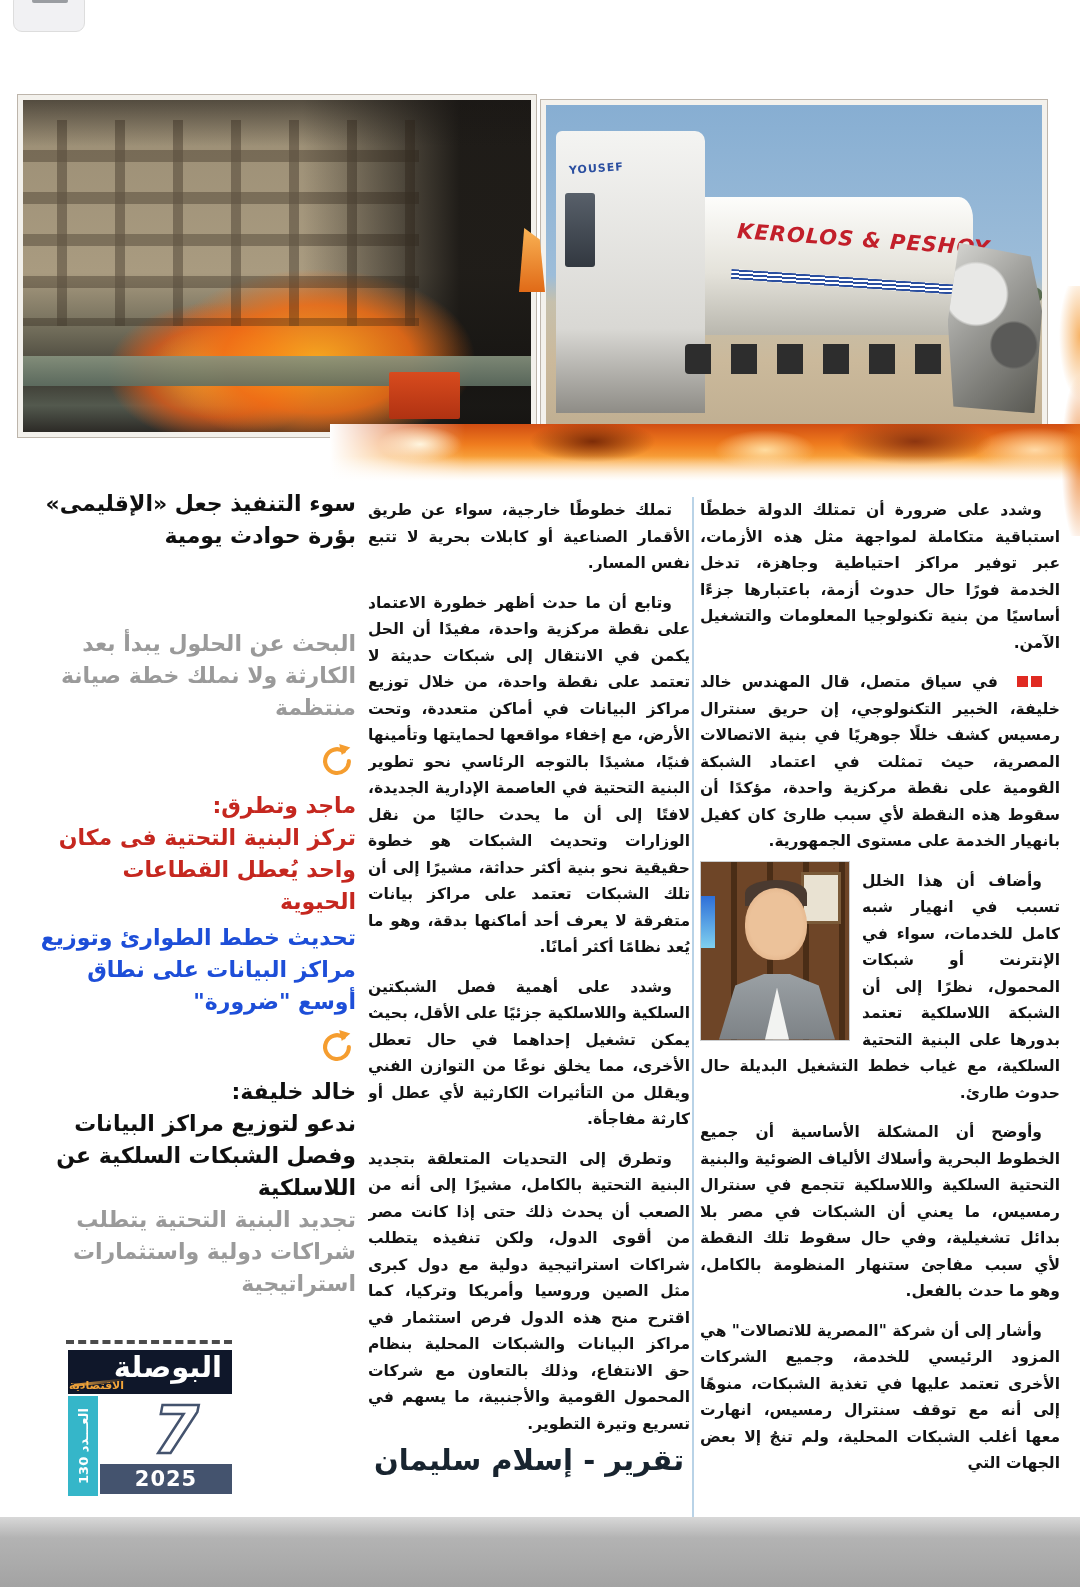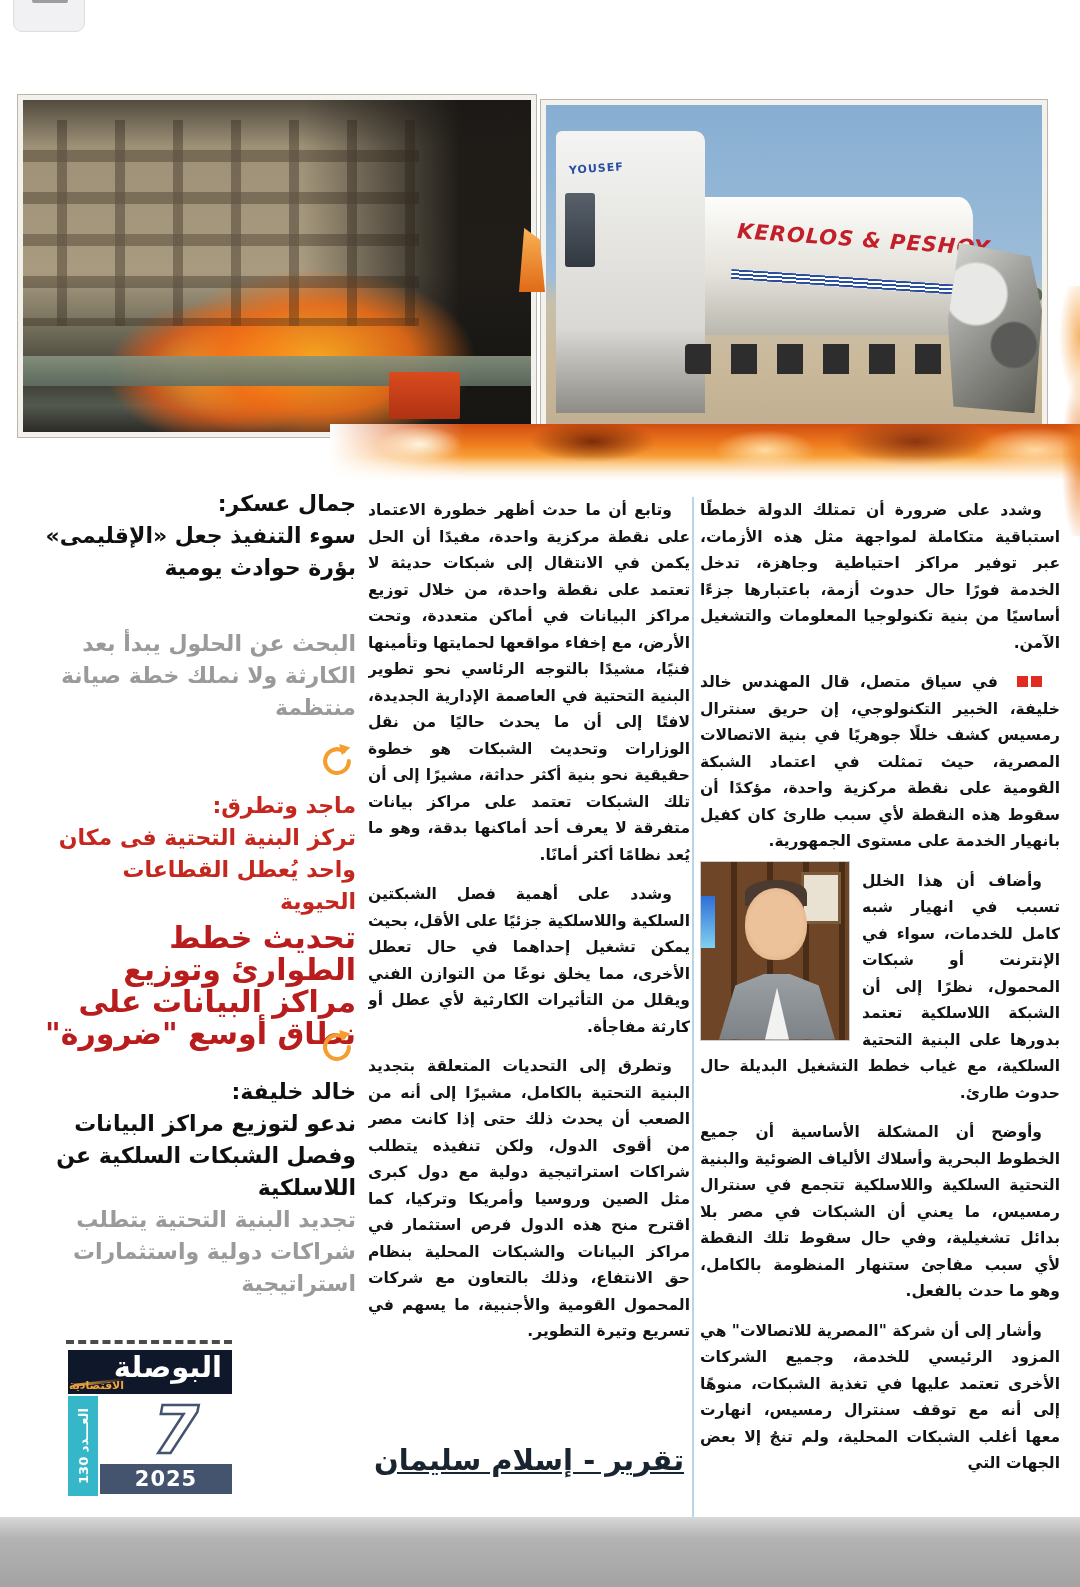--- a/index.html
+++ b/index.html
@@ -89,39 +89,39 @@
   .portrait .suit{position:absolute;left:18px;bottom:0;width:116px;height:66px;background:linear-gradient(#9aa0a4,#7d8286);clip-path:polygon(0 100%,14% 18%,40% 0,60% 0,86% 18%,100% 100%);}
   .portrait .shirt{position:absolute;left:64px;bottom:0;width:24px;height:52px;background:#f2f3f1;clip-path:polygon(50% 0,100% 100%,0 100%);}
 
   
   .sidebar{position:absolute;left:40px;top:480px;width:316px;height:860px;direction:rtl;text-align:right;}
   .sb{position:absolute;right:0;width:100%;font-weight:700;}
   .sb .who{display:block;}
   .h-black{color:#101010;font-size:22px;line-height:32px;}
   .h-red{color:#c5271f;font-size:22px;line-height:32px;}
   .q-gray{color:#9a9a9a;font-size:22px;line-height:32px;}
-  .q-orange{color:#b91c1c;font-size:30px;line-height:32px;}
+  .q-orange{color:#1d4ed8;font-size:22px;line-height:32px;}
   .sb-icon{position:absolute;right:0;width:38px;height:38px;}
   .sb-icon svg{width:38px;height:38px;}
 
   
   .logo{position:absolute;left:64px;top:1336px;width:172px;height:160px;}
   .logo .dash{position:absolute;left:2px;top:4px;width:166px;border-top:4px dashed #4b4b4b;}
   .logo .name{position:absolute;left:4px;top:14px;width:164px;height:44px;background:#0f172a;color:#fff;direction:rtl;}
   .logo .name .t{position:absolute;right:10px;top:0px;font-size:29px;font-weight:800;}
   .logo .name .s{position:absolute;left:1px;bottom:2px;color:#f2a53a;font-size:11px;font-weight:700;}
   .logo .name .swoosh{position:absolute;left:6px;bottom:10px;width:52px;height:3px;background:linear-gradient(to right,#f2a53a,rgba(242,165,58,0));transform:rotate(-6deg);}
   .logo .strip{position:absolute;left:4px;top:60px;width:30px;height:100px;background:#35b6c9;}
   .logo .strip span{position:absolute;left:50%;top:50%;transform:translate(-50%,-50%) rotate(-90deg);color:#fff;font-size:13px;font-weight:700;white-space:nowrap;letter-spacing:1px;}
   .logo .seven{position:absolute;left:62px;top:56px;width:100px;text-align:center;font-size:66px;font-weight:800;font-style:italic;color:#ffffff;-webkit-text-stroke:2.5px #44536e;}
   .logo .year{position:absolute;left:36px;top:128px;width:132px;height:30px;background:#44536e;color:#fff;font-size:21px;font-weight:800;text-align:center;line-height:30px;letter-spacing:1px;}
 
   
   .byline{position:absolute;right:392px;top:1443px;width:318px;text-align:center;direction:rtl;
-          font-size:29px;font-weight:800;color:#18242f;text-decoration:underline;}
+          font-size:29px;font-weight:800;color:#18242f;}
   .footer-band{position:absolute;left:0;bottom:0;width:100%;height:70px;
           background:linear-gradient(to bottom,#d8d8d8 0%,#b3b3b3 30%,#a3a3a3 100%);}
 </style>
 </head>
 <body>
 
 <div class="page">
 
   <div class="menu-btn">
     <span class="bar"></span>
@@ -168,32 +168,32 @@
       </span>
     </p>
     <p>وأضاف أن هذا الخلل تسبب في انهيار شبه كامل للخدمات، سواء في الإنترنت أو شبكات المحمول، نظرًا إلى أن الشبكة اللاسلكية تعتمد بدورها على البنية التحتية السلكية، مع غياب خطط التشغيل البديلة حال حدوث طارئ.</p>
     <p>وأوضح أن المشكلة الأساسية أن جميع الخطوط البحرية وأسلاك الألياف الضوئية والبنية التحتية السلكية واللاسلكية تتجمع في سنترال رمسيس، ما يعني أن الشبكات في مصر بلا بدائل تشغيلية، وفي حال سقوط تلك النقطة لأي سبب مفاجئ ستنهار المنظومة بالكامل، وهو ما حدث بالفعل.</p>
     <p>وأشار إلى أن شركة "المصرية للاتصالات" هي المزود الرئيسي للخدمة، وجميع الشركات الأخرى تعتمد عليها في تغذية الشبكات، منوهًا إلى أنه مع توقف سنترال رمسيس، انهارت معها أغلب الشبكات المحلية، ولم تنجُ إلا بعض الجهات التي</p>
   </div>
 
   <div class="divider"></div>
 
   <div class="col col-mid">
+    <p>تملك خطوطًا خارجية، سواء عن طريق الأقمار الصناعية أو كابلات بحرية لا تتبع نفس المسار.</p>
     <p>وتابع أن ما حدث أظهر خطورة الاعتماد على نقطة مركزية واحدة، مفيدًا أن الحل يكمن في الانتقال إلى شبكات حديثة لا تعتمد على نقطة واحدة، من خلال توزيع مراكز البيانات في أماكن متعددة، وتحت الأرض، مع إخفاء مواقعها لحمايتها وتأمينها فنيًا، مشيدًا بالتوجه الرئاسي نحو تطوير البنية التحتية في العاصمة الإدارية الجديدة، لافتًا إلى أن ما يحدث حاليًا من نقل الوزارات وتحديث الشبكات هو خطوة حقيقية نحو بنية أكثر حداثة، مشيرًا إلى أن تلك الشبكات تعتمد على مراكز بيانات متفرقة لا يعرف أحد أماكنها بدقة، وهو ما يُعد نظامًا أكثر أمانًا.</p>
     <p>وشدد على أهمية فصل الشبكتين السلكية واللاسلكية جزئيًا على الأقل، بحيث يمكن تشغيل إحداهما في حال تعطل الأخرى، مما يخلق نوعًا من التوازن الفني ويقلل من التأثيرات الكارثية لأي عطل أو كارثة مفاجأة.</p>
     <p>وتطرق إلى التحديات المتعلقة بتجديد البنية التحتية بالكامل، مشيرًا إلى أنه من الصعب أن يحدث ذلك حتى إذا كانت مصر من أقوى الدول، ولكن تنفيذه يتطلب شراكات استراتيجية دولية مع دول كبرى مثل الصين وروسيا وأمريكا وتركيا، كما اقترح منح هذه الدول فرص استثمار في مراكز البيانات والشبكات المحلية بنظام حق الانتفاع، وذلك بالتعاون مع شركات المحمول القومية والأجنبية، ما يسهم في تسريع وتيرة التطوير.</p>
 
   </div>
 
   <div class="byline">تقرير - إسلام سليمان</div>
 
   <div class="sidebar">
 
     <div class="sb h-black" style="top:8px;">
-      <span class="who">جمال عسكر:</span>
       <span>سوء التنفيذ جعل «الإقليمى» بؤرة حوادث يومية</span>
     </div>
 
     <div class="sb q-gray" style="top:148px;">
       <span>البحث عن الحلول  يبدأ بعد الكارثة ولا نملك خطة صيانة منتظمة</span>
     </div>
 
     <div class="sb-icon" style="top:262px;">
       <svg viewBox="0 0 24 24">
           <path d="M19.5 12a7.5 7.5 0 1 1-3.2-6.1" fill="none" stroke="#f59d2f" stroke-width="2.6" stroke-linecap="round"></path>

